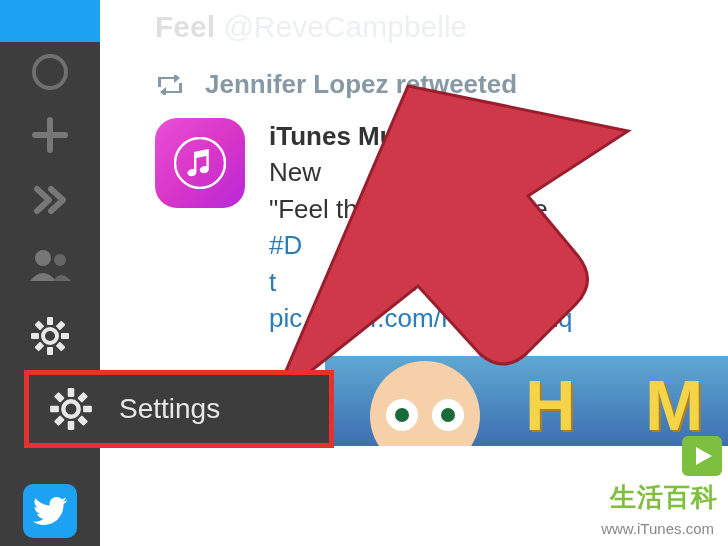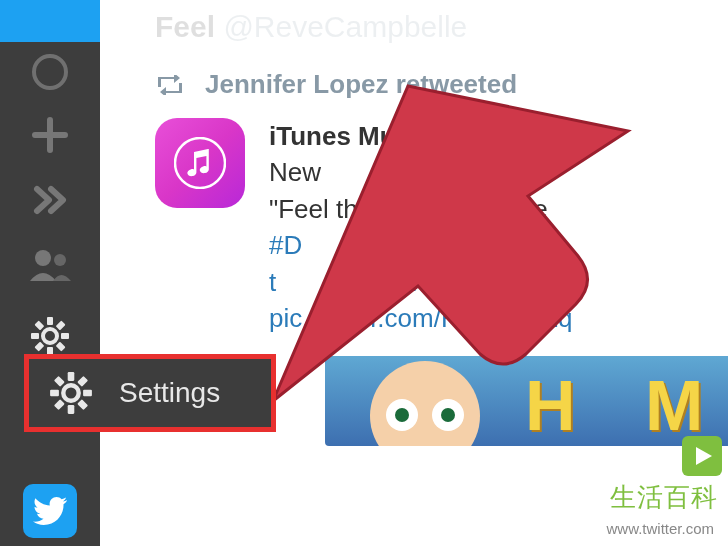--- a/index.html
+++ b/index.html
@@ -152,22 +152,22 @@
       width: 14px;
       height: 14px;
       background: #1a6b3a;
       border-radius: 50%;
       top: 9px;
       left: 9px;
     }
     .settings-highlight {
       position: absolute;
       left: 24px;
-      top: 354px;
-      width: 252px;
+      top: 370px;
+      width: 310px;
       height: 78px;
       border: 5px solid #e8302f;
       background: #3d3d3d;
       display: flex;
       align-items: center;
       gap: 26px;
       padding-left: 20px;
       z-index: 10;
     }
     .settings-label {
@@ -189,21 +189,21 @@
       bottom: 8px;
       width: 200px;
       height: 58px;
       z-index: 20;
     }
     .watermark-cn {
       position: absolute;
       top: 0;
       right: 10px;
       font-size: 26px;
-      font-weight: 400;
+      font-weight: 700;
       color: #7fbf3f;
       text-shadow: 1px 0 #fff, -1px 0 #fff, 0 1px #fff, 0 -1px #fff;
       letter-spacing: 1px;
     }
     .watermark-url {
       position: absolute;
       bottom: 0;
       right: 10px;
       font-size: 15px;
       color: #888;
@@ -332,14 +332,14 @@
   <path fill="#cf3849" stroke="#9a1f2e" stroke-width="3" d="M 15 345 L 150 30 L 370 75 L 270 140 L 320 200 Q 340 225 318 248 L 268 298 Q 245 318 222 298 L 160 230 L 15 345 Z"></path>
 </svg>
 
 <svg class="corner-play" viewBox="0 0 40 40">
   <rect x="0" y="0" width="40" height="40" rx="6" fill="#7fbf3f"></rect>
   <path d="M14 11 L30 20 L14 29 Z" fill="#fff"></path>
 </svg>
 
 <div class="watermark-block">
   <div class="watermark-cn">生活百科</div>
-  <div class="watermark-url">www.twitter.com</div>
+  <div class="watermark-url">www.iTunes.com</div>
 </div>
 
 </body></html>

